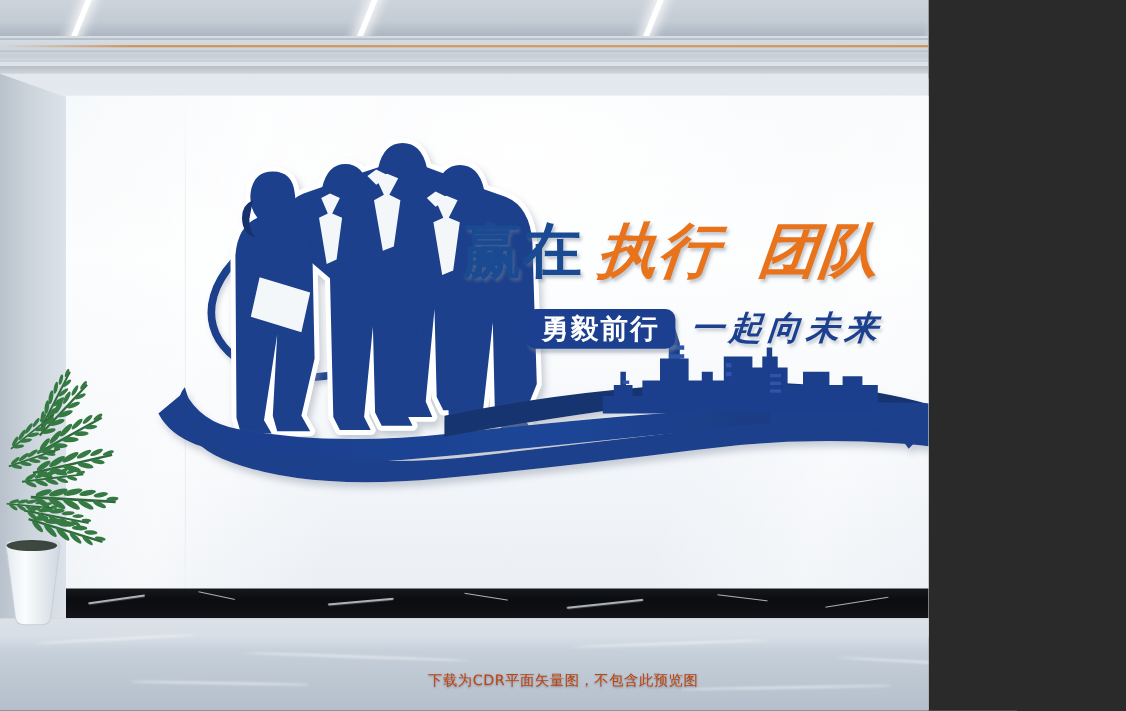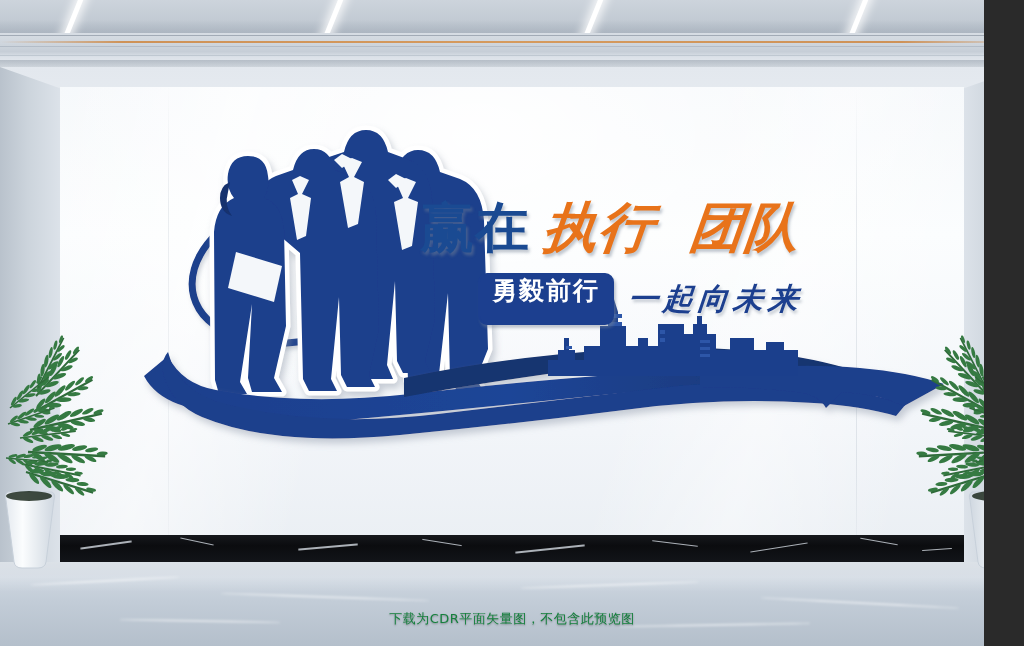--- a/index.html
+++ b/index.html
@@ -1,21 +1,21 @@
 <!DOCTYPE html>
 <html><head>
 <meta charset="utf-8">
 <title>Office Culture Wall Mockup</title>
 <style>
   * { margin:0; padding:0; box-sizing:border-box; }
   html,body{ background:#2a2a2a; }
   body{ font-family:"DejaVu Sans","Liberation Sans",sans-serif; }
 
   .stage{
-    position:relative; width:984px; height:646px; overflow:hidden;
+    position:relative; width:844px; height:646px; overflow:hidden;
     background:#e9edf1;
   }
 
   
   .ceiling{
     position:absolute; left:0; top:0; width:1024px; height:33px;
     background:linear-gradient(180deg,#cdd4dc 0%,#c3cbd4 60%,#b9c2cc 100%);
     overflow:hidden;
   }
   .ceil-strip{
@@ -130,21 +130,21 @@
   .hl-orange{ color:#e8731a; font-style:italic; transform:skewX(-6deg); }
   .hl-gap{ display:inline-block; width:14px; }
 
   .subline{
     position:absolute; left:478px; top:281px; height:36px;
     display:flex; align-items:center; gap:14px;
   }
   .badge{
     background:#1c3f8f; color:#ffffff;
     font-size:25px; font-weight:bold; letter-spacing:2px;
-    padding:3px 12px 20px; border-radius:9px; line-height:1;
+    padding:3px 12px 4px; border-radius:9px; line-height:1;
     box-shadow:2px 3px 3px rgba(120,132,150,.45);
     border:2px solid #1c3f8f;
   }
   .script{
     color:#1c3f8f; font-size:30px; font-weight:bold; font-style:italic;
     letter-spacing:5px; line-height:1; transform:skewX(-5deg);
     text-shadow:2px 3px 3px rgba(120,132,150,.40);
   }
 
   
@@ -158,21 +158,21 @@
   }
   .wm-cn{ font-size:22px; font-weight:bold; letter-spacing:1px; opacity:.95; }
   .wm-url{ font-size:19px; letter-spacing:.5px; opacity:.95; font-family:"DejaVu Sans Mono","Liberation Mono",monospace; }
   .f-line1{
     position:absolute; left:0; top:6px; width:1024px; text-align:center;
     color:#ffffff; font-size:13px; letter-spacing:.5px;
     text-shadow:0 1px 2px rgba(0,0,0,.35);
   }
   .f-line2{
     position:absolute; left:0; top:30px; width:1024px; text-align:center;
-    color:#15803d; font-size:13px; letter-spacing:.5px;
+    color:#c2410c; font-size:13px; letter-spacing:.5px;
     text-shadow:0 1px 2px rgba(0,0,0,.35);
   }
   .idtag{
     position:absolute; right:6px; top:26px;
     background:rgba(120,132,148,.55);
     color:#ffffff; font-size:13px; padding:2px 8px; letter-spacing:.2px;
     font-family:"DejaVu Sans","Liberation Sans",sans-serif;
   }
 </style>
 </head>

